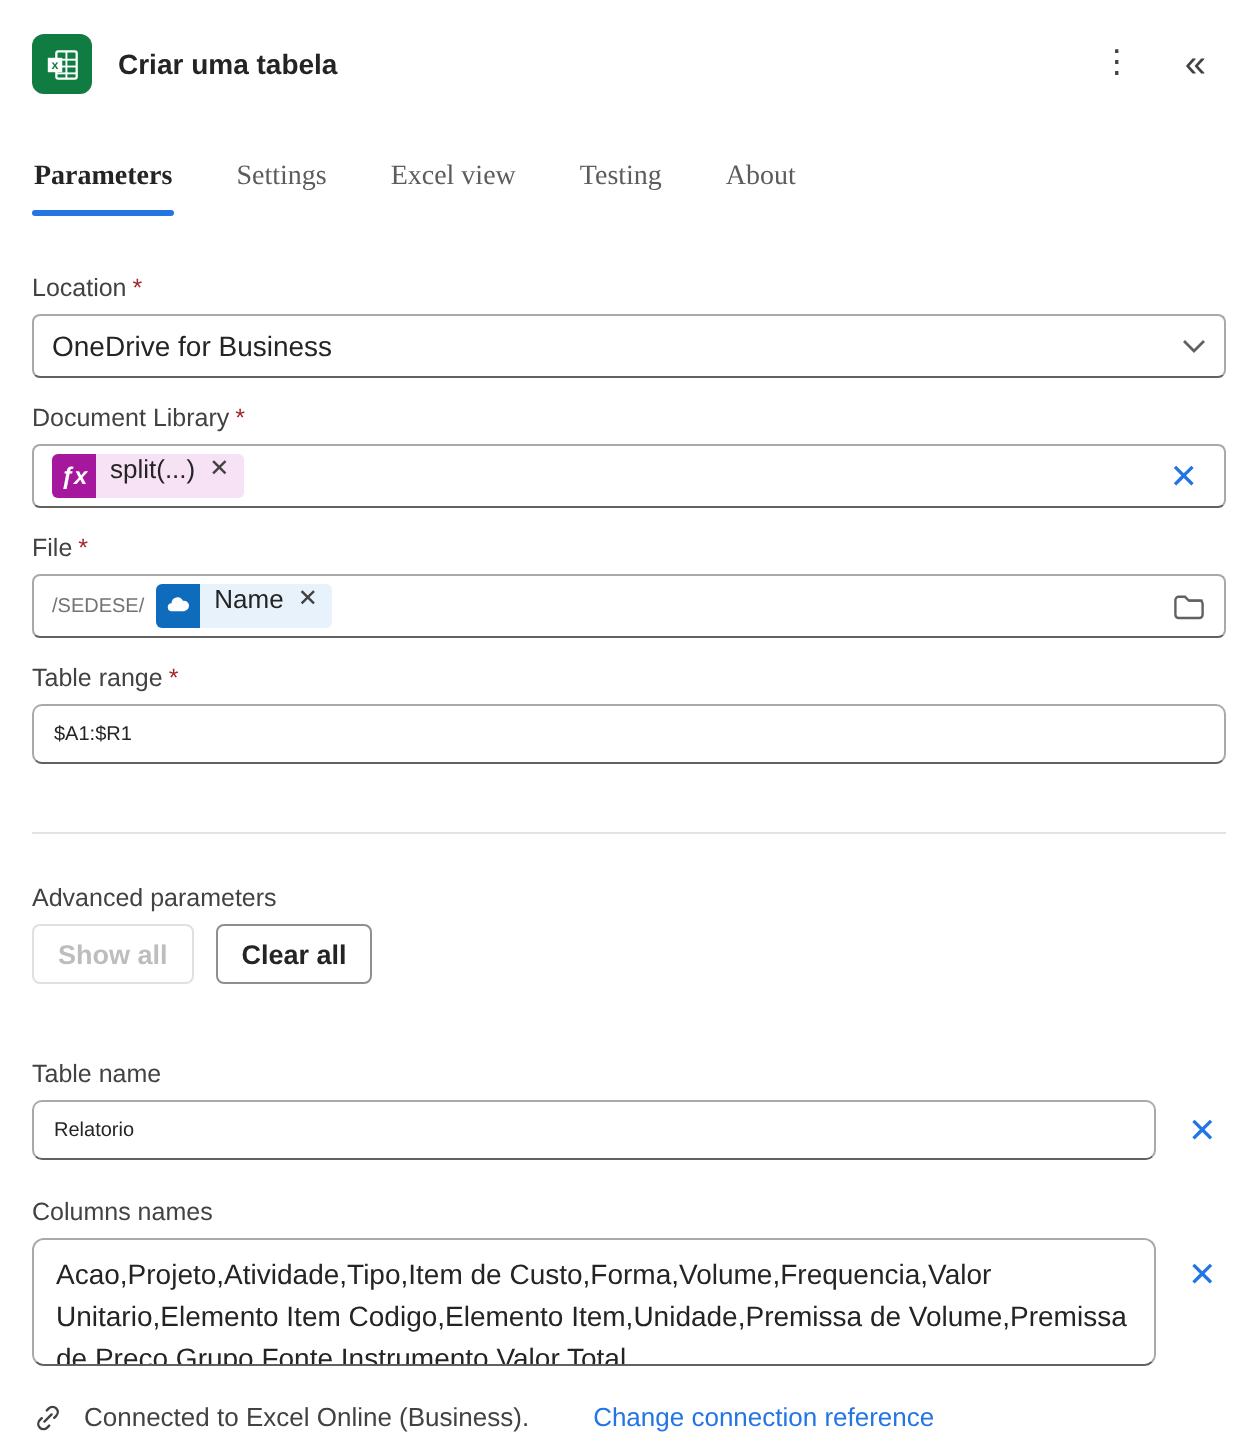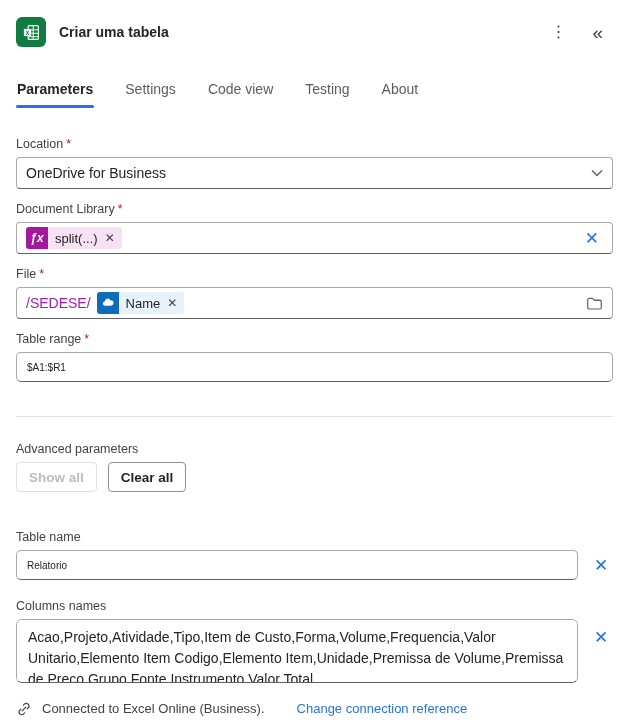--- a/index.html
+++ b/index.html
@@ -19,21 +19,21 @@
   .title { font-size:14px; font-weight:700; color:#242424; }
   .header-actions { margin-left:auto; display:flex; align-items:center; gap:14px; }
   .icon-btn { background:none; border:none; padding:2px 6px; cursor:pointer; color:#424242; line-height:1; }
   .kebab { font-size:16px; letter-spacing:0; }
   .collapse { font-size:19px; }
 
   
   .tabs { display:flex; gap:30px; padding:0 16px; margin-top:30px; }
   .tab {
     background:none; border:none; padding:4px 1px 11px 1px; font-size:14px;
-    color:#5c5c5c; position:relative; cursor:pointer; font-family:Liberation Sans, sans-serif;
+    color:#5c5c5c; position:relative; cursor:pointer; font-family:Liberation Serif, serif;
   }
   .tab.active { color:#242424; font-weight:700; }
   .tab.active::after {
     content:""; position:absolute; left:0; right:0; bottom:0; height:3px;
     border-radius:2px; background:#2374E5;
   }
 
   
   .form { padding:0 12px 0 16px; }
   .label { font-size:12.5px; color:#424242; margin:38px 0 6px 0; }
@@ -48,33 +48,33 @@
   }
   .combo { justify-content:space-between; cursor:pointer; }
   .chev { flex:none; color:#616161; display:flex; }
 
   .text-input {
     width:100%; height:30px; border:1px solid #a9a9a9; border-bottom-color:#616161;
     border-radius:5px; padding:0 10px; font-size:10px; font-family:inherit; color:#242424; outline:none;
   }
 
   
-  .pill { display:inline-flex; align-items:center; height:22px; border-radius:3px; overflow:hidden; cursor:pointer; }
+  .pill { display:inline-flex; height:22px; border-radius:3px; overflow:hidden; cursor:pointer; }
   .pill-fx { background:#F7E1F4; }
   .fx-badge {
     width:22px; height:22px; background:#A5189E; color:#fff; font-style:italic;
     font-size:12px; display:flex; align-items:center; justify-content:center; font-weight:700;
   }
   .pill-label { padding:0 5px 0 7px; font-size:13px; color:#242424; }
   .pill-x { font-size:12px; color:#424242; padding:0 7px 0 2px; cursor:pointer; }
   .pill-file { background:#E8F2FB; }
   .od-badge { width:22px; height:22px; background:#0F6CBD; display:flex; align-items:center; justify-content:center; }
   .blue-x { background:none; border:none; color:#2374E5; font-size:17px; cursor:pointer; padding:2px 4px; line-height:1; flex:none; }
   .spacer { flex:1; }
-  .prefix-text { font-size:14px; color:#a21caf; white-space:pre; }
+  .prefix-text { font-size:10px; color:#737373; white-space:pre; }
 
   .divider { height:1px; background:#e3e3e3; margin:34px 0 0 0; }
   .divider-full { height:1px; background:#e3e3e3; margin-top:auto; }
 
   
   .adv-row { display:flex; align-items:center; gap:11px; }
   .adv-combo { width:456px; height:30px; flex:none; }
   .btn {
     height:30px; border-radius:4px; background:#fff; font-size:13.5px; font-family:inherit;
     padding:0 12px; cursor:pointer; font-weight:600;
@@ -118,21 +118,21 @@
     <div class="title">Criar uma tabela</div>
     <div class="header-actions">
       <button class="icon-btn kebab">⋮</button>
       <button class="icon-btn collapse">«</button>
     </div>
   </div>
 
   <div class="tabs">
     <button class="tab active">Parameters</button>
     <button class="tab">Settings</button>
-    <button class="tab">Code view</button>
+    <button class="tab">Excel view</button>
     <button class="tab">Testing</button>
     <button class="tab">About</button>
   </div>
 
   <div class="form">
 
     <div class="label first">
       <span>Location</span><span class="req">*</span>
     </div>
     <div class="control combo">

